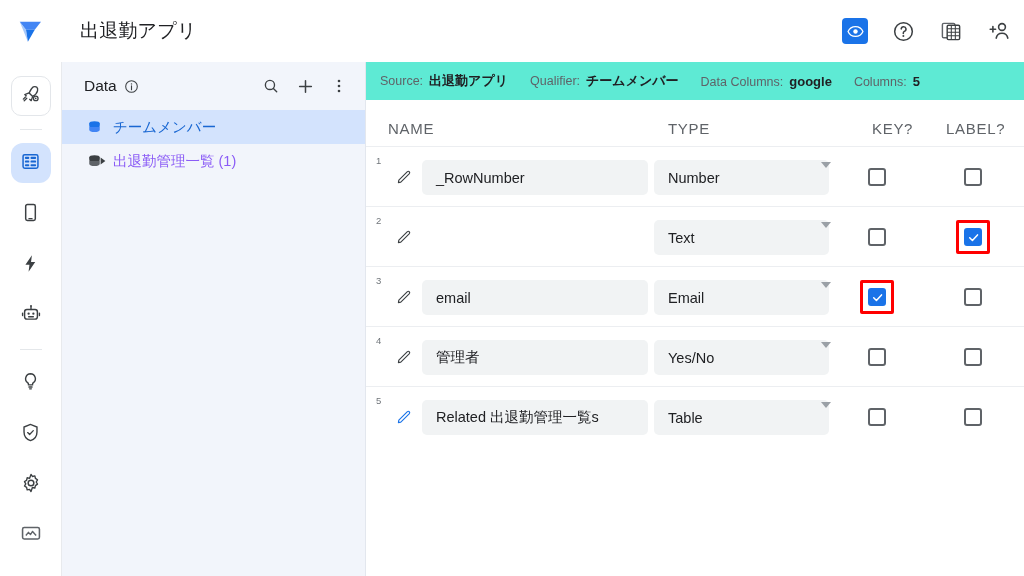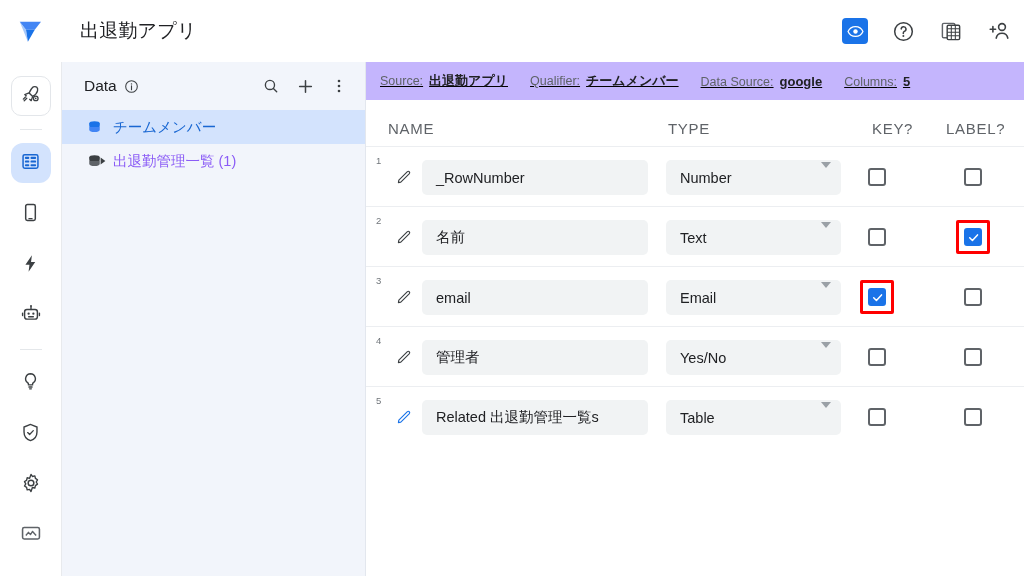--- a/index.html
+++ b/index.html
@@ -108,22 +108,22 @@
     position: relative;
   }
   .tbl-title { font-size: 16px; color: #202124; font-weight: 500; white-space: nowrap; }
   .tbl-title .tprefix { font-weight: 600; }
   .edge-circle {
     position: absolute; right: -18px; top: 9px;
     width: 36px; height: 36px; border-radius: 50%;
     border: 1px solid #e6e9ee; background: #fff;
   }
   .meta-bar {
-    height: 38px; background: #c4b5fd; display: flex; align-items: center;
-    padding-left: 14px; gap: 22px; white-space: nowrap; overflow: hidden; text-decoration: underline;
+    height: 38px; background: #5eead4; display: flex; align-items: center;
+    padding-left: 14px; gap: 22px; white-space: nowrap; overflow: hidden;
   }
   .meta-grp { display: flex; align-items: baseline; gap: 6px; }
   .meta-k { font-size: 12.5px; color: #5f6368; }
   .meta-v { font-size: 13px; color: #202124; font-weight: 700; }
 
   .col-head {
     height: 46px; display: flex; align-items: flex-end; padding-bottom: 9px;
     position: relative;
   }
   .ch { position: absolute; font-size: 15px; color: #5f6368; letter-spacing: .7px; }
@@ -147,21 +147,21 @@
   }
   .fld {
     position: absolute; top: 13px; height: 35px;
     background: #f1f3f4; border-radius: 5px;
     display: flex; align-items: center; padding: 0 14px;
     font-size: 14.5px; color: #202124; cursor: text;
     white-space: nowrap; overflow: hidden;
   }
   .fld-name { left: 56px; width: 226px; }
   .fld-type {
-    left: 300px; width: 175px; padding-right: 26px;
+    left: 288px; width: 175px; padding-right: 26px;
     cursor: pointer; position: absolute;
   }
   .type-arrow {
     position: absolute; right: 11px; top: 15px;
     width: 0; height: 0;
     border-left: 5px solid transparent; border-right: 5px solid transparent;
     border-top: 6px solid #9aa0a6;
   }
   .cbox {
     position: absolute; top: 21px; width: 18px; height: 18px;
@@ -400,21 +400,21 @@
     <div class="meta-bar">
       <div class="meta-grp">
         <span class="meta-k">Source:</span>
         <span class="meta-v">出退勤アプリ</span>
       </div>
       <div class="meta-grp">
         <span class="meta-k">Qualifier:</span>
         <span class="meta-v">チームメンバー</span>
       </div>
       <div class="meta-grp">
-        <span class="meta-k">Data Source:</span>
+        <span class="meta-k">Data Columns:</span>
         <span class="meta-v">google</span>
       </div>
       <div class="meta-grp">
         <span class="meta-k">Columns:</span>
         <span class="meta-v">5</span>
       </div>
     </div>
 
     <div class="col-head">
       <span class="ch ch-name">NAME</span>
@@ -441,21 +441,20 @@
         <div class="cbox off cb-label"></div>
       </div>
 
       <div class="row">
         <span class="row-num">2</span>
         <span class="row-pencil">
           <svg width="17" height="17" viewBox="0 0 24 24" aria-hidden="true">
             <path d="M4 17.2 16.1 5.1a2 2 0 0 1 2.8 2.8L6.8 20 3.4 20.6z" fill="none" stroke="#3c4043" stroke-width="1.6" stroke-linejoin="round"></path>
           </svg>
         </span>
-        <div class="fld fld-name">名前</div>
         <div class="fld fld-type">
           <span>Text</span>
         </div>
         <span class="type-arrow" style="left:455px"></span>
         <div class="cbox off cb-key"></div>
         <div class="cbox on cb-label">
           <svg width="13" height="13" viewBox="0 0 24 24" aria-hidden="true">
             <path d="M5 12.6 10 17.6 19.4 7.2" fill="none" stroke="#ffffff" stroke-width="2.8" stroke-linecap="round" stroke-linejoin="round"></path>
           </svg>
         </div>

